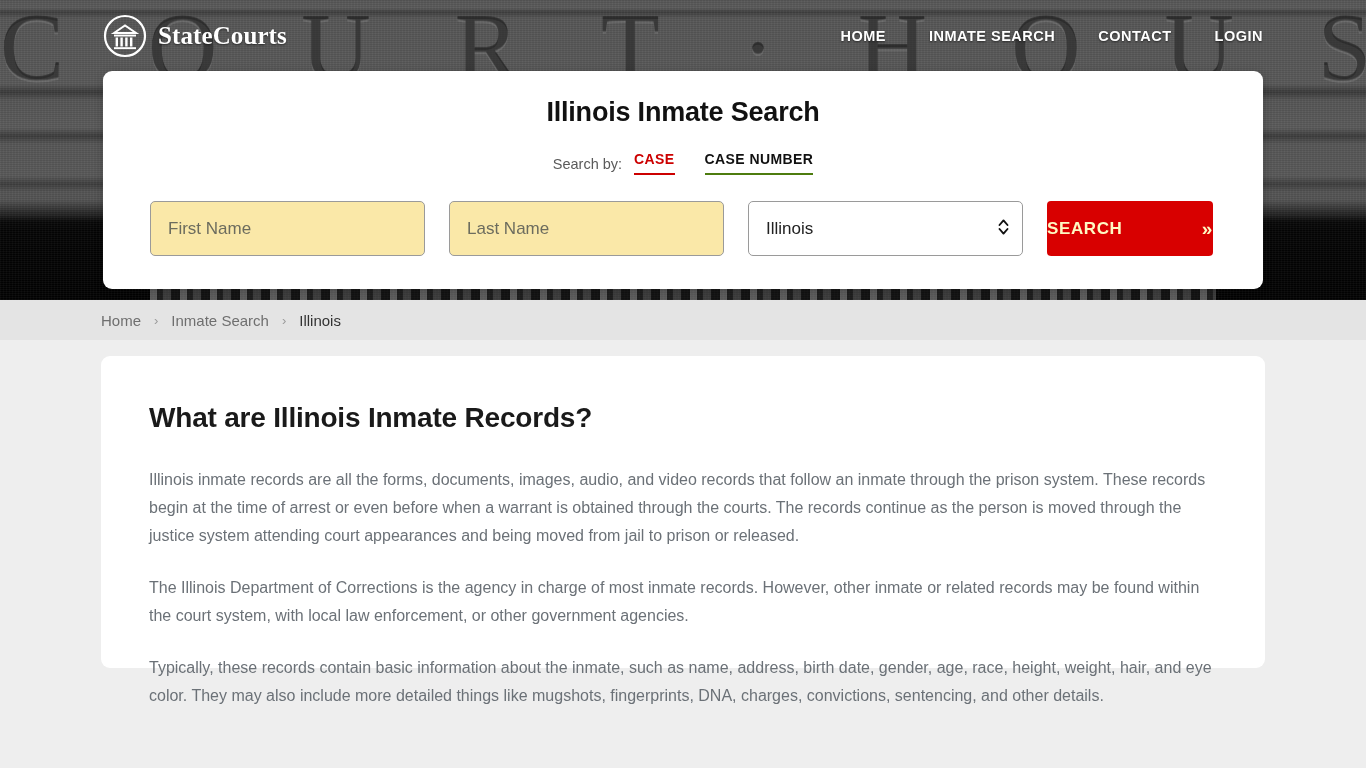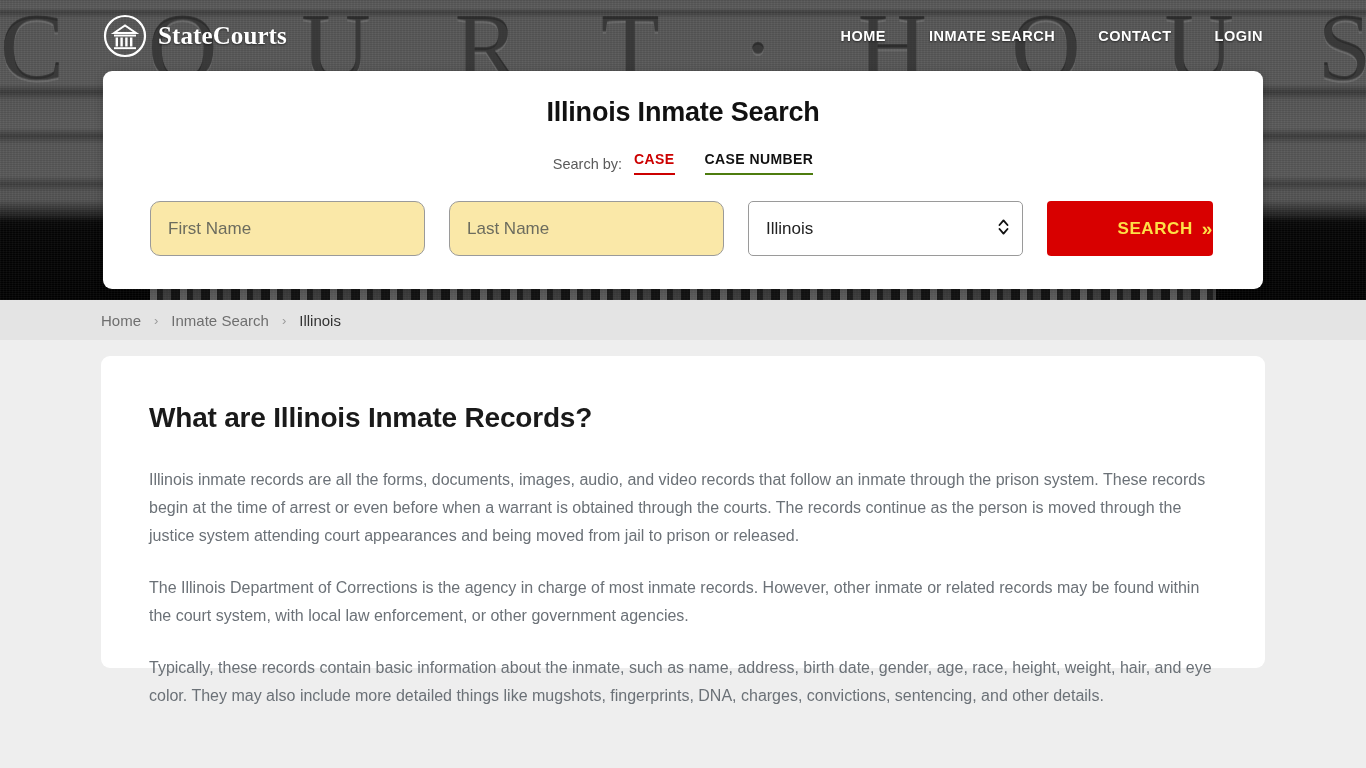--- a/index.html
+++ b/index.html
@@ -141,21 +141,21 @@
 
   .form-row {
     display:flex; align-items:center;
     gap:24px;
     padding:0 47px;
     margin-top:26px;
   }
   .field {
     height:55px;
     border:1px solid #9a9a9a;
-    border-radius:10px;
+    border-radius:5px;
     background:#fae8a8;
     font-size:17px;
     color:#5f5f52;
     padding:0 17px;
     font-family:"Liberation Sans", sans-serif;
     outline:none;
   }
   .field::placeholder { color:#6c6c5e; opacity:1; }
   .field-first { width:275px; }
   .field-last  { width:275px; }
@@ -175,27 +175,27 @@
   .select-stepper {
     position:absolute; right:14px; top:50%;
     transform:translateY(-50%);
     pointer-events:none;
     display:block;
   }
   .search-btn {
     width:166px; height:55px;
     background:#d80000;
     border:none; border-radius:4px;
-    color:#fde047;
+    color:#fef9c3;
     font-size:17px;
     font-weight:bold;
     letter-spacing:0.6px;
     font-family:"Liberation Sans", sans-serif;
     cursor:pointer;
-    display:flex; align-items:center; justify-content:flex-end; gap:9px;
+    display:flex; align-items:center; justify-content:space-between; gap:9px;
   }
   .chev-double { font-size:19px; line-height:1; }
 
   
   .breadcrumb-bar {
     position:absolute; top:300px; left:0;
     width:1366px; height:40px;
     background:#e4e4e4;
     display:flex; align-items:center;
     padding-left:101px;

